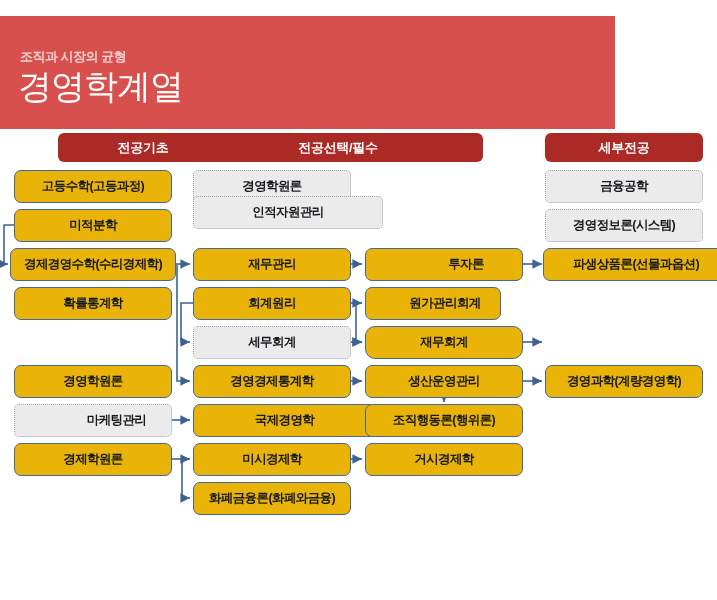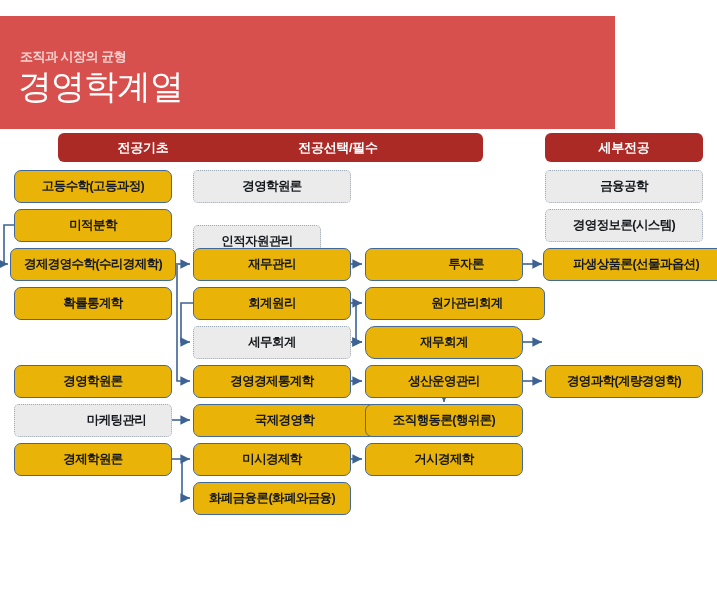--- a/index.html
+++ b/index.html
@@ -131,31 +131,31 @@
 
   <div class="node solid" style="left:14px;top:57px;width:158px;">고등수학(고등과정)</div>
   <div class="node solid" style="left:14px;top:96px;width:158px;">미적분학</div>
   <div class="node solid" style="left:10px;top:135px;width:166px;">경제경영수학(수리경제학)</div>
   <div class="node solid" style="left:14px;top:174px;width:158px;">확률통계학</div>
   <div class="node solid" style="left:14px;top:252px;width:158px;">경영학원론</div>
   <div class="node dashed" style="left:14px;top:291px;width:158px;padding-left:47px;">마케팅관리</div>
   <div class="node solid" style="left:14px;top:330px;width:158px;">경제학원론</div>
 
   <div class="node dashed" style="left:193px;top:57px;width:158px;">경영학원론</div>
-  <div class="node dashed" style="left:193px;top:112px;width:128px;">인적자원관리</div>
+  <div class="node dashed" style="left:193px;top:83px;width:190px;">인적자원관리</div>
   <div class="node solid" style="left:193px;top:174px;width:158px;">회계원리</div>
   <div class="node solid" style="left:193px;top:135px;width:158px;">재무관리</div>
   <div class="node dashed" style="left:193px;top:213px;width:158px;">세무회계</div>
   <div class="node solid" style="left:193px;top:252px;width:158px;">경영경제통계학</div>
   <div class="node solid" style="left:193px;top:291px;width:183px;">국제경영학</div>
   <div class="node solid" style="left:193px;top:330px;width:158px;font-family:Liberation Serif, serif;">미시경제학</div>
   <div class="node solid" style="left:193px;top:369px;width:158px;">화폐금융론(화폐와금융)</div>
 
   <div class="node solid" style="left:365px;top:135px;width:158px;padding-left:44px;">투자론</div>
-  <div class="node solid" style="left:365px;top:174px;width:180px;padding-left:24px;">원가관리회계</div>
+  <div class="node solid" style="left:365px;top:174px;width:136px;padding-left:24px;">원가관리회계</div>
   <div class="node solid" style="left:365px;top:213px;width:158px;border-radius:10px;">재무회계</div>
   <div class="node solid" style="left:365px;top:252px;width:158px;">생산운영관리</div>
   <div class="node solid" style="left:365px;top:291px;width:158px;">조직행동론(행위론)</div>
   <div class="node solid" style="left:365px;top:330px;width:158px;">거시경제학</div>
 
   <div class="node dashed" style="left:545px;top:57px;width:158px;">금융공학</div>
   <div class="node dashed" style="left:545px;top:96px;width:158px;">경영정보론(시스템)</div>
   <div class="node solid" style="left:543px;top:135px;width:186px;">파생상품론(선물과옵션)</div>
   <div class="node solid" style="left:545px;top:252px;width:158px;">경영과학(계량경영학)</div>
 

